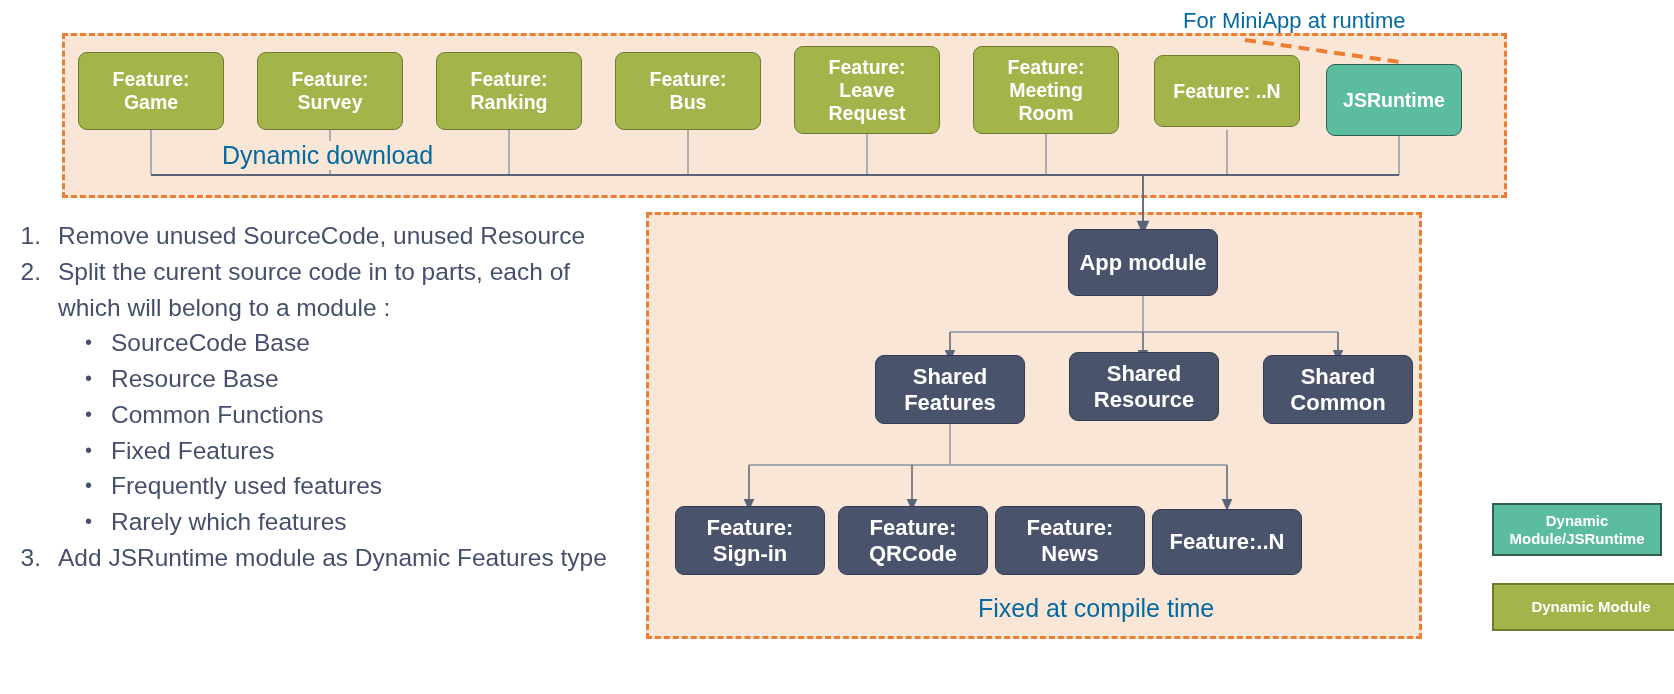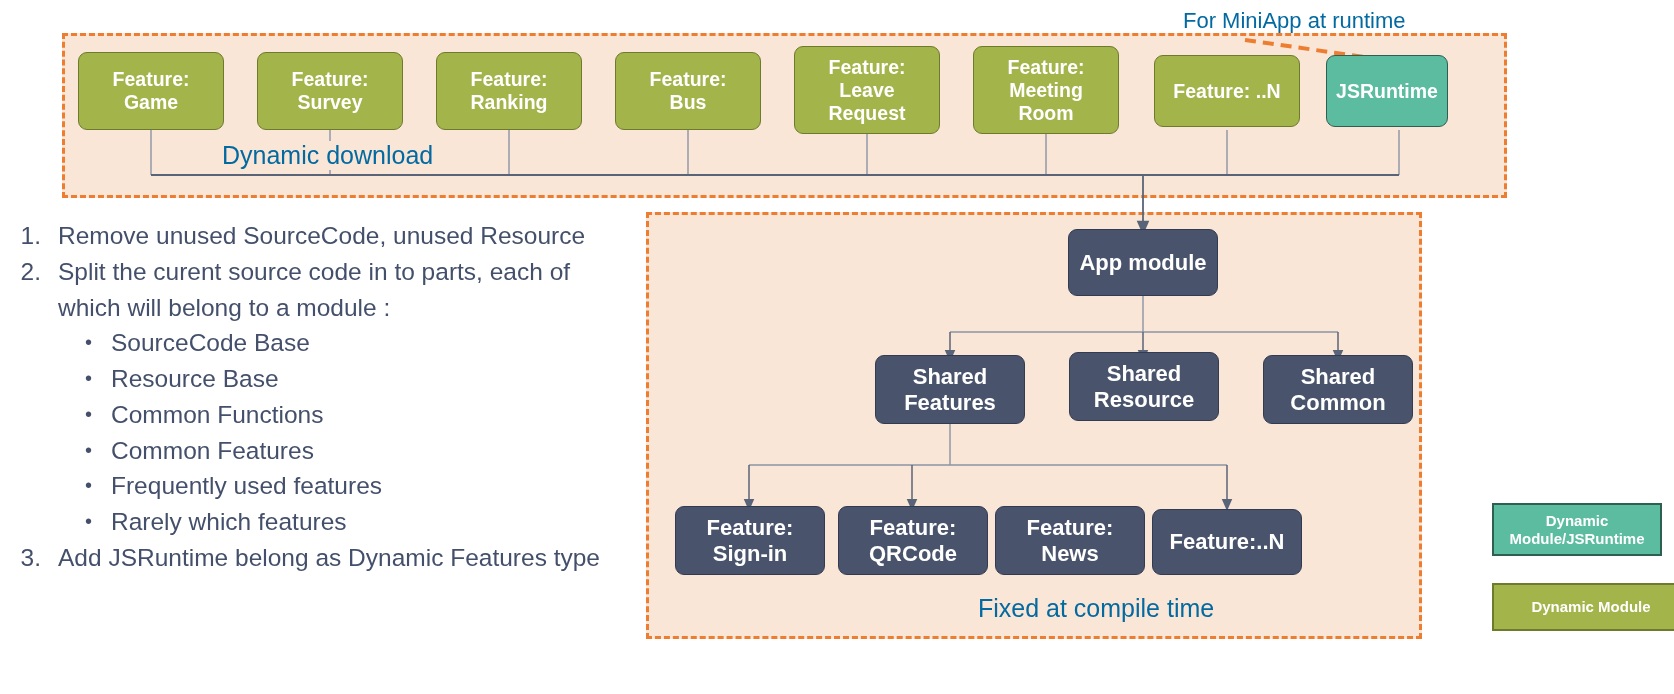--- a/index.html
+++ b/index.html
@@ -199,21 +199,21 @@
 
 <div class="abs caption-orange caption-dyndl">Dynamic download</div>
 
 <div class="abs node node-green" style="left:78px;  top:52px; width:146px; height:78px;">Feature:<br>Game</div>
 <div class="abs node node-green" style="left:257px; top:52px; width:146px; height:78px;">Feature:<br>Survey</div>
 <div class="abs node node-green" style="left:436px; top:52px; width:146px; height:78px;">Feature:<br>Ranking</div>
 <div class="abs node node-green" style="left:615px; top:52px; width:146px; height:78px;">Feature:<br>Bus</div>
 <div class="abs node node-green" style="left:794px; top:46px; width:146px; height:88px;">Feature:<br>Leave<br>Request</div>
 <div class="abs node node-green" style="left:973px; top:46px; width:146px; height:88px;">Feature:<br>Meeting<br>Room</div>
 <div class="abs node node-green" style="left:1154px; top:55px; width:146px; height:72px;">Feature: ..N</div>
-<div class="abs node node-teal" style="left:1326px; top:55px; width:122px; height:72px;">JSRuntime</div>
+<div class="abs node node-teal" style="left:1326px; top:64px; width:136px; height:72px;">JSRuntime</div>
 
 <div class="abs panel-compile"></div>
 
 <div class="abs caption-orange caption-fixed">Fixed at compile time</div>
 
 <div class="abs node node-navy" style="left:1068px; top:229px; width:150px; height:67px;">App module</div>
 
 <div class="abs node node-navy" style="left:875px; top:355px; width:150px; height:69px;">Shared<br>Features</div>
 <div class="abs node node-navy" style="left:1069px; top:352px; width:150px; height:69px;">Shared<br>Resource</div>
 <div class="abs node node-navy" style="left:1263px; top:355px; width:150px; height:69px;">Shared<br>Common</div>
@@ -242,31 +242,31 @@
   <div class="sub-row">
     <span class="sub-bullet">•</span>
     <span class="sub-text">Resource Base</span>
   </div>
   <div class="sub-row">
     <span class="sub-bullet">•</span>
     <span class="sub-text">Common Functions</span>
   </div>
   <div class="sub-row">
     <span class="sub-bullet">•</span>
-    <span class="sub-text">Common Features</span>
+    <span class="sub-text">Fixed Features</span>
   </div>
   <div class="sub-row">
     <span class="sub-bullet">•</span>
     <span class="sub-text">Frequently used features</span>
   </div>
   <div class="sub-row">
     <span class="sub-bullet">•</span>
     <span class="sub-text">Rarely which features</span>
   </div>
 
   <div class="note-row">
     <span class="note-num">3.</span>
-    <span class="note-text">Add JSRuntime belong as Dynamic Features type</span>
+    <span class="note-text">Add JSRuntime module as Dynamic Features type</span>
   </div>
 </div>
 
 <div class="abs legend-box legend-teal">Dynamic<br>Module/JSRuntime</div>
 <div class="abs legend-box legend-green">Dynamic Module</div>
 
 </body></html>

